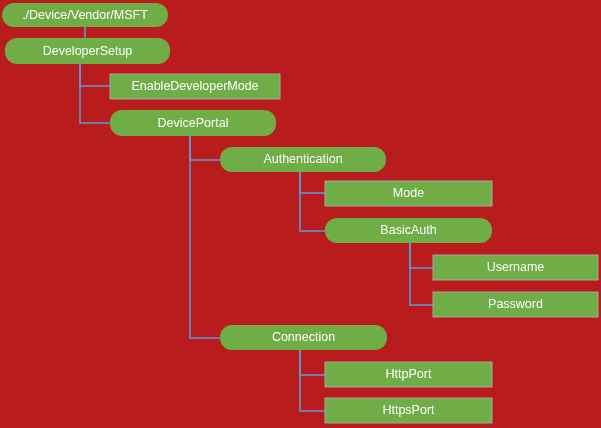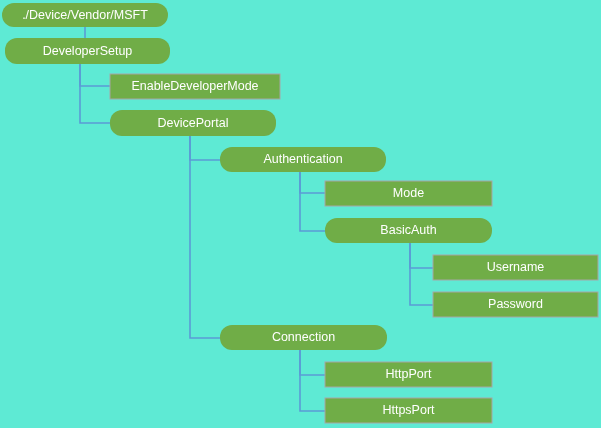--- a/index.html
+++ b/index.html
@@ -31,21 +31,21 @@
   .node-label {
     font-family: "Liberation Sans", sans-serif;
     fill: #ffffff;
     text-anchor: middle;
     dominant-baseline: middle;
   }
 </style>
 </head>
 <body>
 
-<div id="diagram-root" style="background: #5eead4;">
+<div id="diagram-root" style="background: #b91c1c;">
   <svg id="tree-svg" viewBox="0 0 601 428" xmlns="http://www.w3.org/2000/svg">
     <g id="connector-layer">
         <polyline points="85,27 85,38" fill="none" stroke="#5B9BD5" stroke-width="1.6" stroke-linejoin="miter" stroke-linecap="butt"></polyline>
         <polyline points="80,64 80,86 110,86" fill="none" stroke="#5B9BD5" stroke-width="1.6" stroke-linejoin="miter" stroke-linecap="butt"></polyline>
         <polyline points="80,64 80,123 110,123" fill="none" stroke="#5B9BD5" stroke-width="1.6" stroke-linejoin="miter" stroke-linecap="butt"></polyline>
         <polyline points="190,136 190,160 220,160" fill="none" stroke="#5B9BD5" stroke-width="1.6" stroke-linejoin="miter" stroke-linecap="butt"></polyline>
         <polyline points="190,136 190,338 220,338" fill="none" stroke="#5B9BD5" stroke-width="1.6" stroke-linejoin="miter" stroke-linecap="butt"></polyline>
         <polyline points="300,172 300,193 325,193" fill="none" stroke="#5B9BD5" stroke-width="1.6" stroke-linejoin="miter" stroke-linecap="butt"></polyline>
         <polyline points="300,172 300,231 325,231" fill="none" stroke="#5B9BD5" stroke-width="1.6" stroke-linejoin="miter" stroke-linecap="butt"></polyline>
         <polyline points="410,243 410,268 433,268" fill="none" stroke="#5B9BD5" stroke-width="1.6" stroke-linejoin="miter" stroke-linecap="butt"></polyline>

